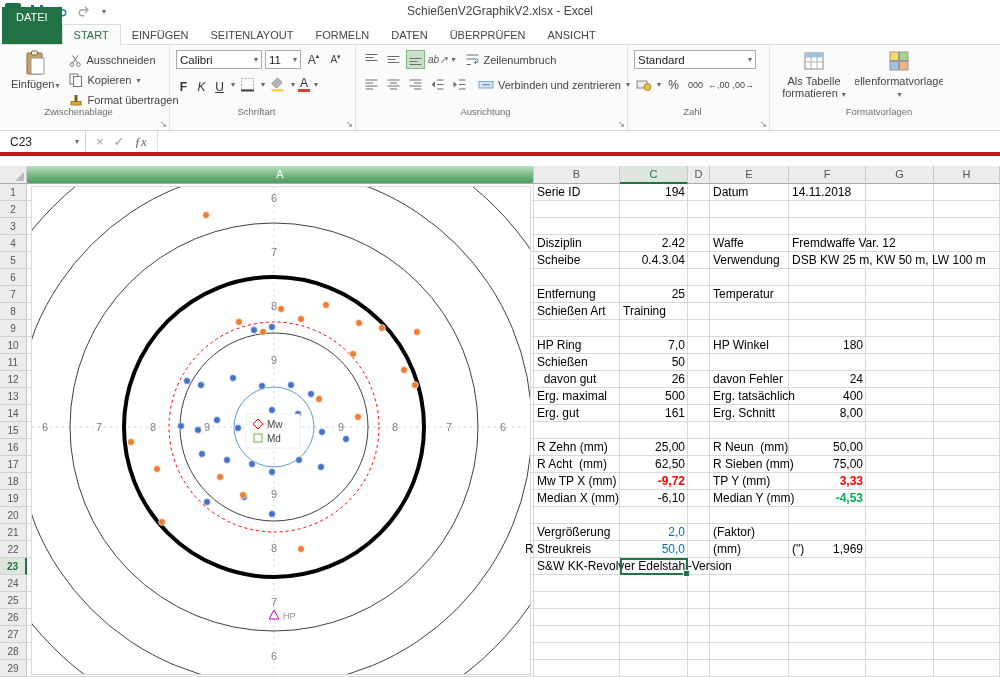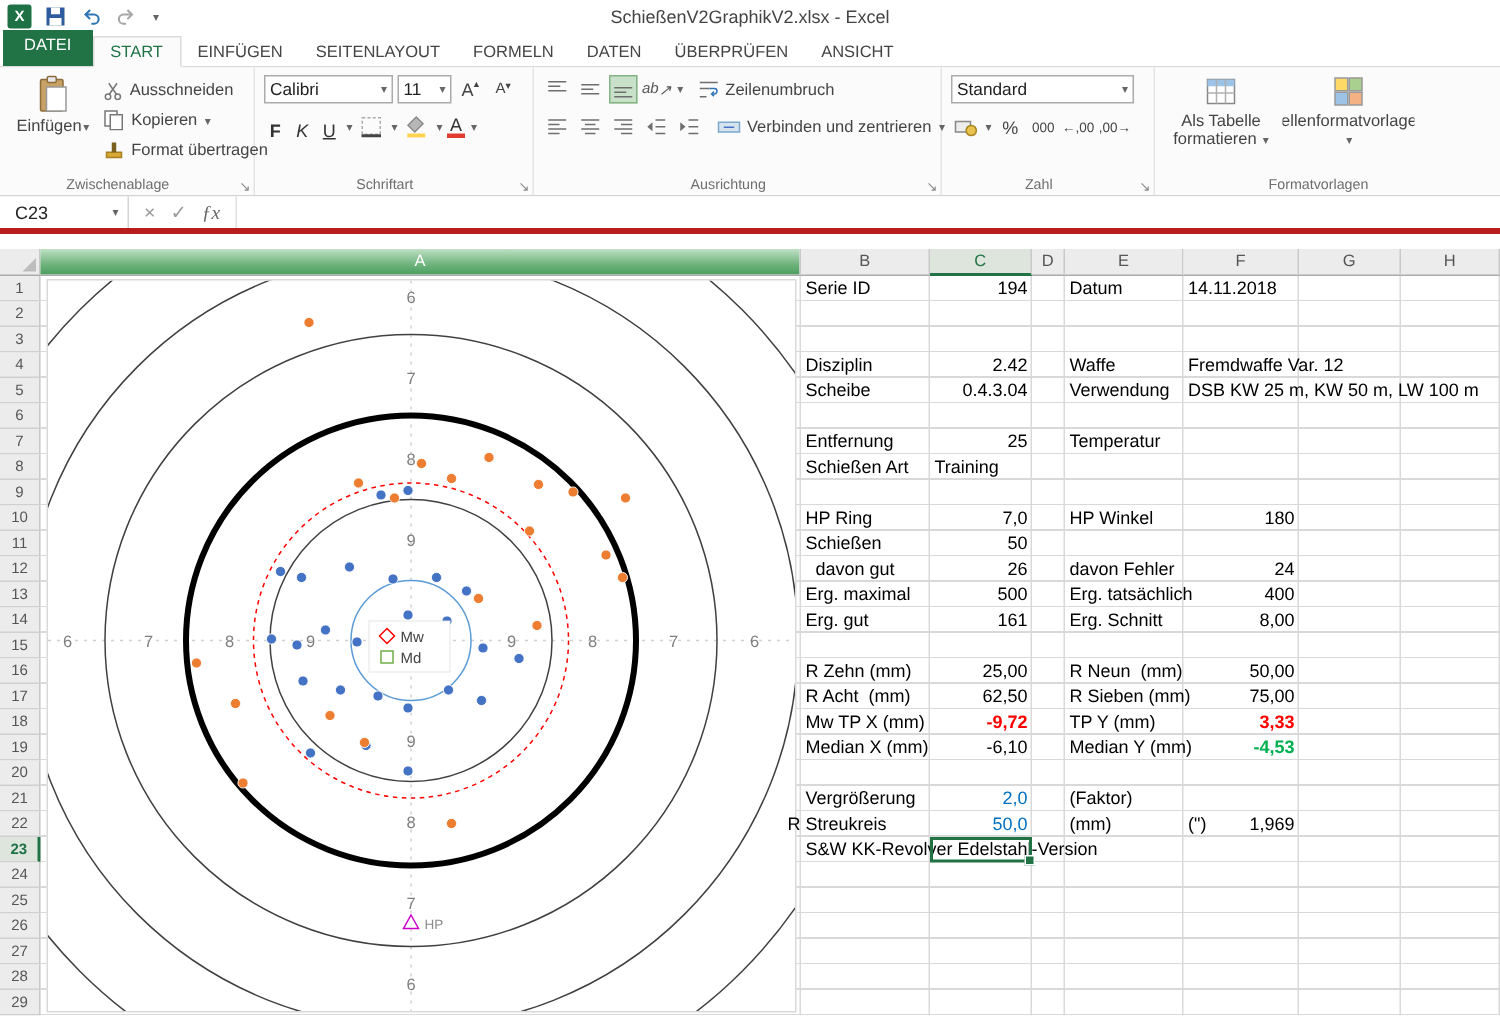--- a/index.html
+++ b/index.html
@@ -9,27 +9,27 @@
   .titlebar{position:absolute;top:0;left:0;width:1000px;height:23px;background:#fff;}
   .qat{position:absolute;left:5px;top:3px;display:flex;gap:9px;align-items:center;}
   .xl-logo{width:16px;height:16px;background:#1E7145;border-radius:2px;color:#fff;
     font-size:10px;font-weight:bold;display:flex;align-items:center;justify-content:center;}
   .qat .dd{font-size:8px;color:#666;}
   .wintitle{position:absolute;left:0;top:4px;width:100%;text-align:center;font-size:12px;color:#444;}
   
   .tabsrow{position:absolute;top:23px;left:0;width:1000px;height:22px;background:#fff;
     display:flex;align-items:flex-end;padding-left:2px;border-bottom:1px solid #DCDCDC;}
   .tab{font-size:11px;color:#444;padding:4px 11px 3px 11px;white-space:nowrap;}
-  .tab.file{background:#217346;color:#fff;padding:4px 14px 8px 14px;}
+  .tab.file{background:#217346;color:#fff;padding:4px 14px 21px 14px;}
   .tab.active{color:#217346;background:#FBFBFB;border:1px solid #DCDCDC;border-bottom:1px solid #FBFBFB;margin-bottom:-1px;}
   
   .ribbon{position:absolute;top:45px;left:0;width:1000px;height:86px;background:#FBFBFB;
     border-bottom:1px solid #D4D4D4;display:flex;}
   .group{position:relative;height:100%;border-right:1px solid #E4E4E4;padding:3px 5px 15px 6px;display:flex;gap:5px;}
-  .grouplabel{position:absolute;bottom:1px;left:0;right:12px;text-align:center;font-size:9.5px;color:#6E6E6E;}
+  .grouplabel{position:absolute;bottom:13px;left:0;right:12px;text-align:center;font-size:9.5px;color:#6E6E6E;}
   .launcher{position:absolute;bottom:1px;right:2px;font-size:9px;color:#8A8A8A;cursor:pointer;}
   .bigbtn{display:flex;flex-direction:column;align-items:center;font-size:11px;color:#444;padding:1px 5px;}
   .bigbtn-label{margin-top:2px;white-space:nowrap;}
   .dd{font-size:8px;color:#666;margin-left:1px;}
   .small-stack{display:flex;flex-direction:column;gap:4px;padding-top:4px;}
   .sbtn{display:flex;align-items:center;gap:4px;font-size:11px;color:#444;height:16px;white-space:nowrap;}
   .stack2{display:flex;flex-direction:column;gap:6px;padding-top:2px;}
   .frow{display:flex;align-items:center;gap:3px;}
   .combo{background:#fff;border:1px solid #ABABAB;height:19px;display:flex;align-items:center;
     justify-content:space-between;font-size:11.5px;color:#222;padding:0 3px;}

